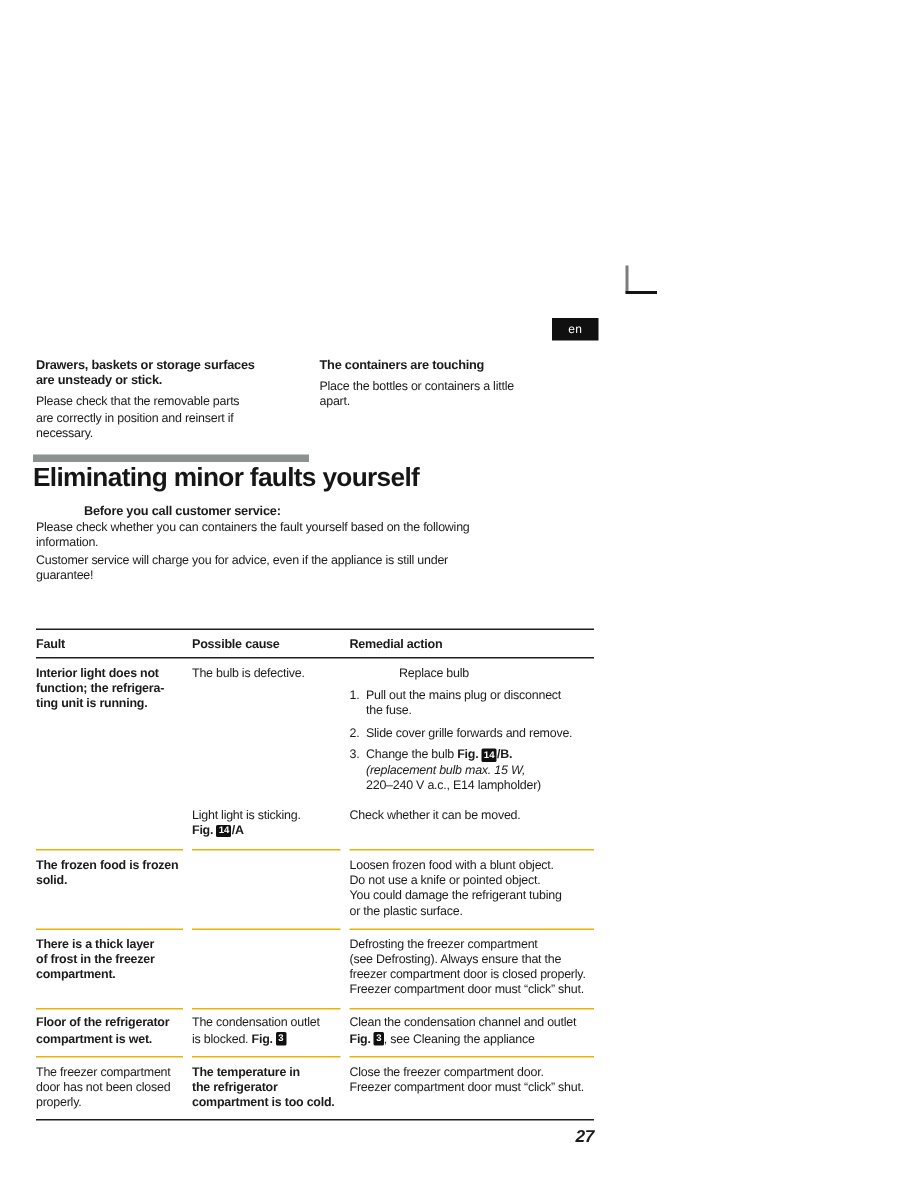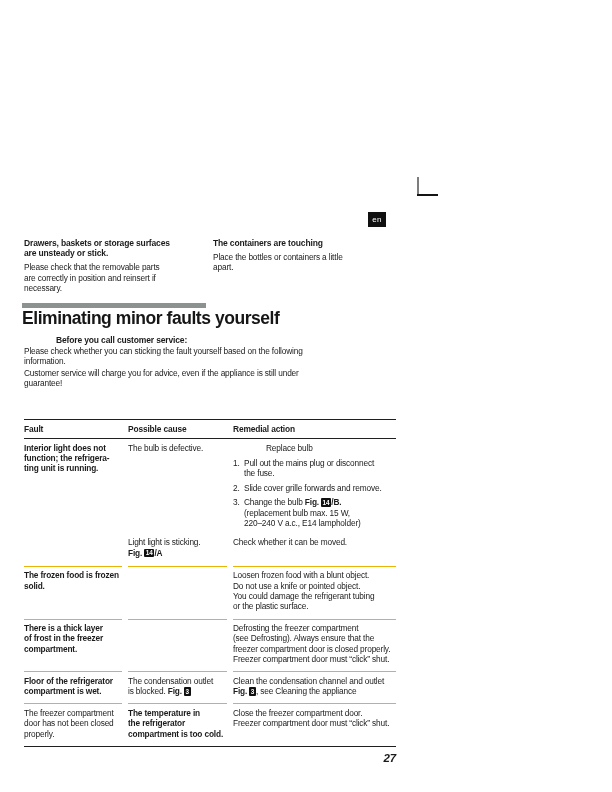--- a/index.html
+++ b/index.html
@@ -9,21 +9,21 @@
   }
   .lines { white-space:pre-line; }
   .body-text { font-size:8.3px; line-height:10.4px; letter-spacing:-0.15px; }
 
   
   .crop-v { position:absolute; left:417px; top:177px; width:1.5px; height:18px; background:#7d7d7d; }
   .crop-h { position:absolute; left:417px; top:194px; width:21px; height:2px; background:#141414; }
 
   
   .lang-badge {
-    position:absolute; left:368px; top:212px; width:18px; height:15px;
+    position:absolute; left:368px; top:212px; width:31px; height:15px;
     background:#101010; color:#ffffff; font-size:8px;
     display:flex; align-items:center; justify-content:center; letter-spacing:0.2px;
   }
 
   
   .top-cols { position:absolute; left:24px; top:238px; width:372px; display:flex; }
   .col-left  { width:176px; margin-right:13px; }
   .col-right { width:183px; }
   .faq-title { font-size:8.5px; line-height:10.4px; font-weight:bold; letter-spacing:-0.15px; }
   .faq-body  { margin-top:3.5px; }
@@ -88,21 +88,21 @@
     <div class="col-right">
       <div class="faq-title">The containers are touching</div>
       <div class="faq-body body-text lines">Place the bottles or containers a little
 apart.</div>
     </div>
   </div>
 
   <div class="gray-bar"></div>
   <h1 class="sec-heading">Eliminating minor faults yourself</h1>
   <div class="sec-lead">Before you call customer service:</div>
-  <div class="sec-para1 body-text lines">Please check whether you can sticking the fault yourself based on the following
+  <div class="sec-para1 body-text lines">Please check whether you can containers the fault yourself based on the following
 information.</div>
   <div class="sec-para2 body-text lines">Customer service will charge you for advice, even if the appliance is still under
 guarantee!</div>
 
   <div class="fault-table">
 
     <div class="thead">
       <div>Fault</div>
       <div>Possible cause</div>
       <div>Remedial action</div>
@@ -123,21 +123,21 @@
         <div class="step">
           <span class="step-num">2.</span>
           <span class="step-body">Slide cover grille forwards and remove.</span>
         </div>
         <div class="step">
           <span class="step-num">3.</span>
           <span class="step-body">
             <span>Change the bulb</span>
             <span class="figlabel">Fig.</span><span class="figbadge">14</span><span class="figsuffix">/B.</span>
             <span class="lines" style="display:block;"></span>
-            <span style="display:block;">(replacement bulb max. 15 W,</span>
+            <span style="display:block;font-style:italic;">(replacement bulb max. 15 W,</span>
             <span style="display:block;">220–240 V a.c., E14 lampholder)</span>
           </span>
         </div>
       </div>
     </div>
     <div class="trow subrow">
       <div class="cell"></div>
       <div class="cell">
         <span style="display:block;">Light light is sticking.</span>
         <span style="display:block;">

